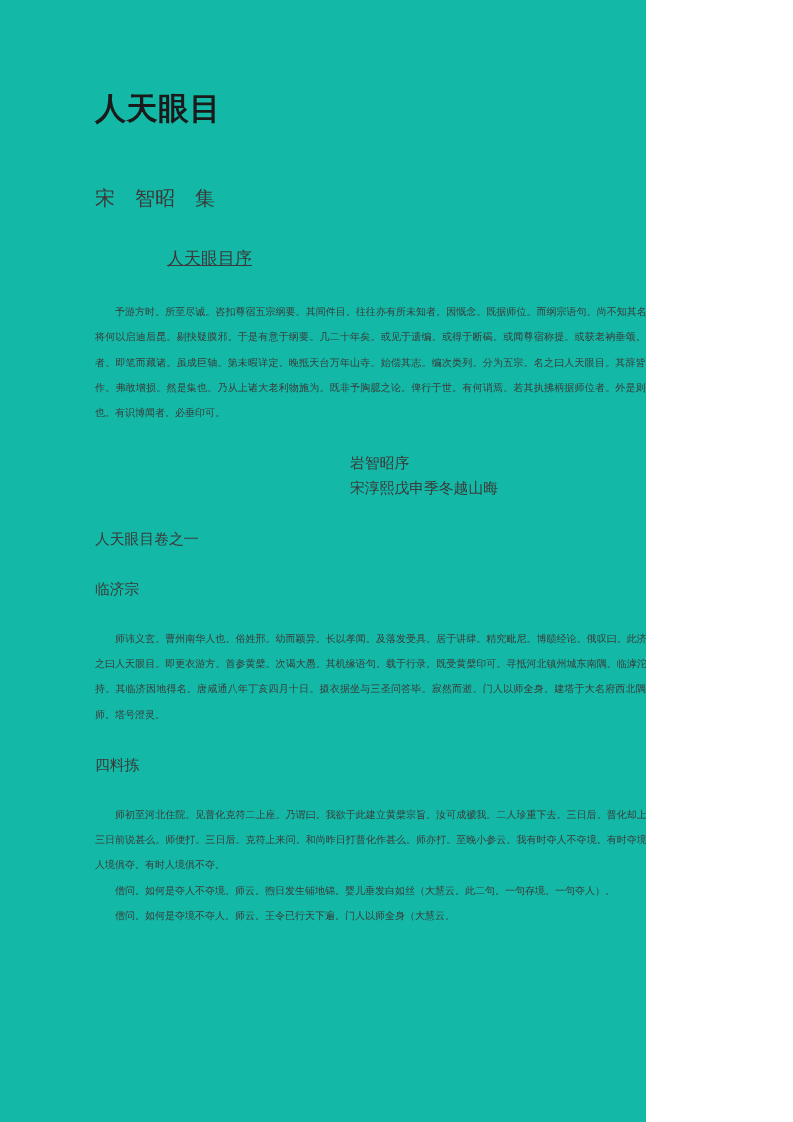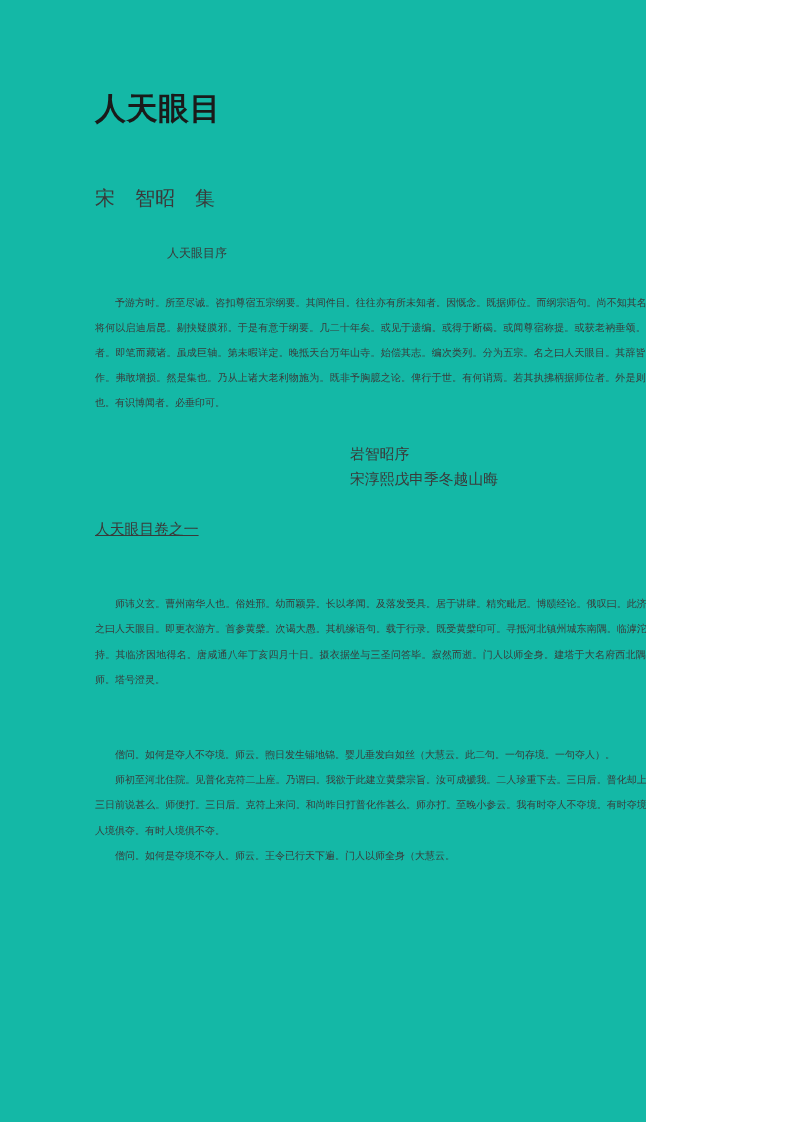--- a/index.html
+++ b/index.html
@@ -43,25 +43,26 @@
     text-align: left;
     color: #3a3a3a;
     white-space: pre;
   }
   .spacer-lg { height: 49px; }
   .spacer-md { height: 25px; }
 
   .preface-heading {
     margin: 0;
     padding: 0;
-    font-size: 12px;
+    font-size: 17px;
     line-height: 1.9;
     color: #3a3a3a;
     text-indent: 72px;
     font-weight: normal;
+    text-decoration: underline;
   }
   p.body-text {
     margin: 0;
     padding: 0;
     font-size: 10px;
     line-height: 25.2px;
     color: #3a3a3a;
     text-align: justify;
     text-justify: inter-character;
     text-indent: 2em;
@@ -75,21 +76,20 @@
     color: #3a3a3a;
     padding-left: 255px;
   }
   .sec-heading {
     margin: 0;
     padding: 0;
     font-size: 14.8px;
     line-height: 25.2px;
     color: #3a3a3a;
     font-weight: normal;
-    text-decoration: underline;
   }
   .para-group p.body-text {
     text-indent: 2em;
   }
 </style>
 </head>
 <body>
 
 <div class="page">
   <div class="content">
@@ -112,30 +112,32 @@
 
     <p class="sig">岩智昭序</p>
     <p class="sig">宋淳熙戊申季冬越山晦</p>
 
     <div class="spacer-md"></div>
 
     <p class="sec-heading">人天眼目卷之一</p>
 
     <div class="spacer-md"></div>
 
+    <p class="sec-heading">临济宗</p>
 
     <div class="spacer-md"></div>
 
     <p class="body-text">师讳义玄。曹州南华人也。俗姓邢。幼而颖异。长以孝闻。及落发受具。居于讲肆。精究毗尼。博赜经论。俄叹曰。此济世医方也。名之曰人天眼目。即更衣游方。首参黄檗。次谒大愚。其机缘语句。载于行录。既受黄檗印可。寻抵河北镇州城东南隅。临滹沱河侧。小院住持。其临济因地得名。唐咸通八年丁亥四月十日。摄衣据坐与三圣问答毕。寂然而逝。门人以师全身。建塔于大名府西北隅。敕谥慧照禅师。塔号澄灵。</p>
 
     <div class="spacer-md"></div>
 
+    <p class="sec-heading">四料拣</p>
 
     <div class="spacer-md"></div>
 
     <div class="para-group">
+      <p class="body-text">师初至河北住院。见普化克符二上座。乃谓曰。我欲于此建立黄檗宗旨。汝可成褫我。二人珍重下去。三日后。普化却上来问云。和尚三日前说甚么。师便打。三日后。克符上来问。和尚昨日打普化作甚么。师亦打。至晚小参云。我有时夺人不夺境。有时夺境不夺人。有时人境俱夺。有时人境俱不夺。</p>
       <p class="body-text">僧问。如何是夺人不夺境。师云。煦日发生铺地锦。婴儿垂发白如丝（大慧云。此二句。一句存境。一句夺人）。</p>
-      <p class="body-text">师初至河北住院。见普化克符二上座。乃谓曰。我欲于此建立黄檗宗旨。汝可成褫我。二人珍重下去。三日后。普化却上来问云。和尚三日前说甚么。师便打。三日后。克符上来问。和尚昨日打普化作甚么。师亦打。至晚小参云。我有时夺人不夺境。有时夺境不夺人。有时人境俱夺。有时人境俱不夺。</p>
       <p class="body-text">僧问。如何是夺境不夺人。师云。王令已行天下遍。门人以师全身（大慧云。</p>
     </div>
 
   </div>
 </div>
 
 </body></html>

